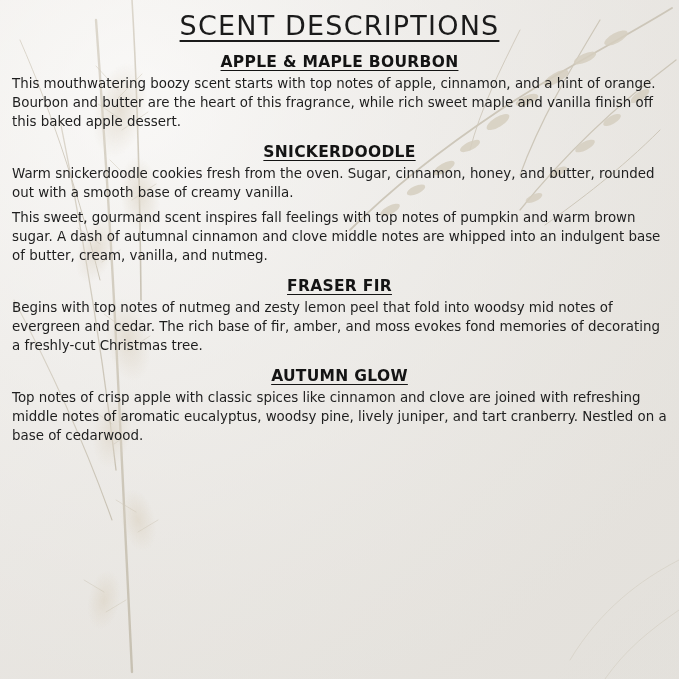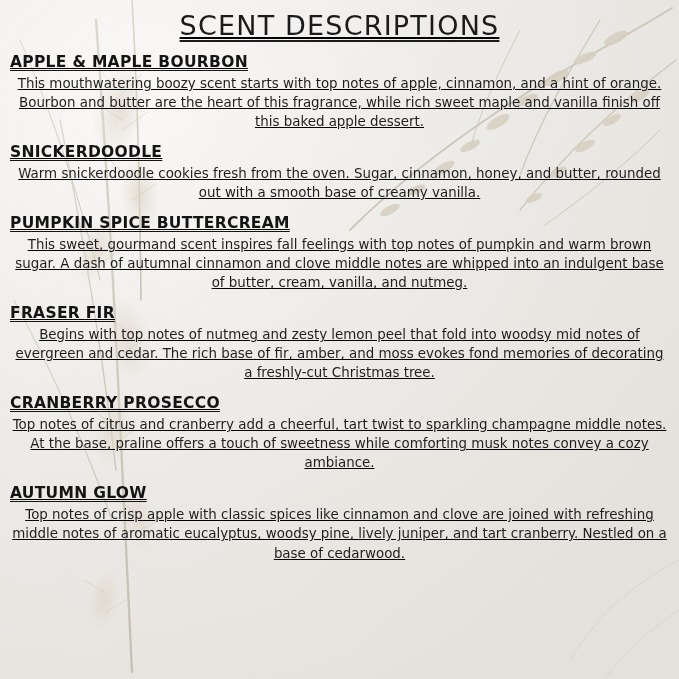--- a/index.html
+++ b/index.html
@@ -28,49 +28,48 @@
   }
   .bg-art svg {
     position: absolute;
     inset: 0;
   }
   .content {
     position: absolute;
     inset: 0;
     padding: 6px 10px 0 10px;
     box-sizing: border-box;
-    text-decoration: underline;
   }
   .doc-title {
     text-align: center;
     font-size: 27px;
     letter-spacing: 1.2px;
     font-weight: 400;
     color: #1b1b1b;
     margin: 4px 0 8px 0;
     text-decoration: underline;
     text-underline-offset: 5px;
     text-decoration-thickness: 2px;
     font-family: "DejaVu Sans", sans-serif;
   }
   .scent {
     margin-bottom: 6px;
   }
   .scent-name {
+    text-align: center;
     font-size: 15.5px;
     font-weight: 700;
     color: #141414;
     letter-spacing: 0.3px;
     text-decoration: underline;
     text-underline-offset: 3px;
     text-decoration-thickness: 1px;
     margin: 12px 0 3px 0;
   }
   .scent-desc {
-    text-align: center;
     font-size: 13.4px;
     line-height: 1.42;
     color: #1e1e1e;
     margin: 0;
     padding: 0 2px;
   }
 </style>
 </head>
 <body>
 
@@ -171,33 +170,28 @@
       <div class="scent-name">APPLE &amp; MAPLE BOURBON</div>
       <p class="scent-desc">This mouthwatering boozy scent starts with top notes of apple, cinnamon, and a hint of orange. Bourbon and butter are the heart of this fragrance, while rich sweet maple and vanilla finish off this baked apple dessert.</p>
     </div>
 
     <div class="scent">
       <div class="scent-name">SNICKERDOODLE</div>
       <p class="scent-desc">Warm snickerdoodle cookies fresh from the oven. Sugar, cinnamon, honey, and butter, rounded out with a smooth base of creamy vanilla.</p>
     </div>
 
     <div class="scent">
-      <div class="scent-name">PUMPKIN SPICE BUTTERCREAM</div>
       <p class="scent-desc">This sweet, gourmand scent inspires fall feelings with top notes of pumpkin and warm brown sugar. A dash of autumnal cinnamon and clove middle notes are whipped into an indulgent base of butter, cream, vanilla, and nutmeg.</p>
     </div>
 
     <div class="scent">
       <div class="scent-name">FRASER FIR</div>
       <p class="scent-desc">Begins with top notes of nutmeg and zesty lemon peel that fold into woodsy mid notes of evergreen and cedar. The rich base of fir, amber, and moss evokes fond memories of decorating a freshly-cut Christmas tree.</p>
     </div>
 
-    <div class="scent">
-      <div class="scent-name">CRANBERRY PROSECCO</div>
-      <p class="scent-desc">Top notes of citrus and cranberry add a cheerful, tart twist to sparkling champagne middle notes. At the base, praline offers a touch of sweetness while comforting musk notes convey a cozy ambiance.</p>
-    </div>
 
 
     <div class="scent">
       <div class="scent-name">AUTUMN GLOW</div>
       <p class="scent-desc">Top notes of crisp apple with classic spices like cinnamon and clove are joined with refreshing middle notes of aromatic eucalyptus, woodsy pine, lively juniper, and tart cranberry. Nestled on a base of cedarwood.</p>
     </div>
   </div>
 </div>
 
 </body></html>

